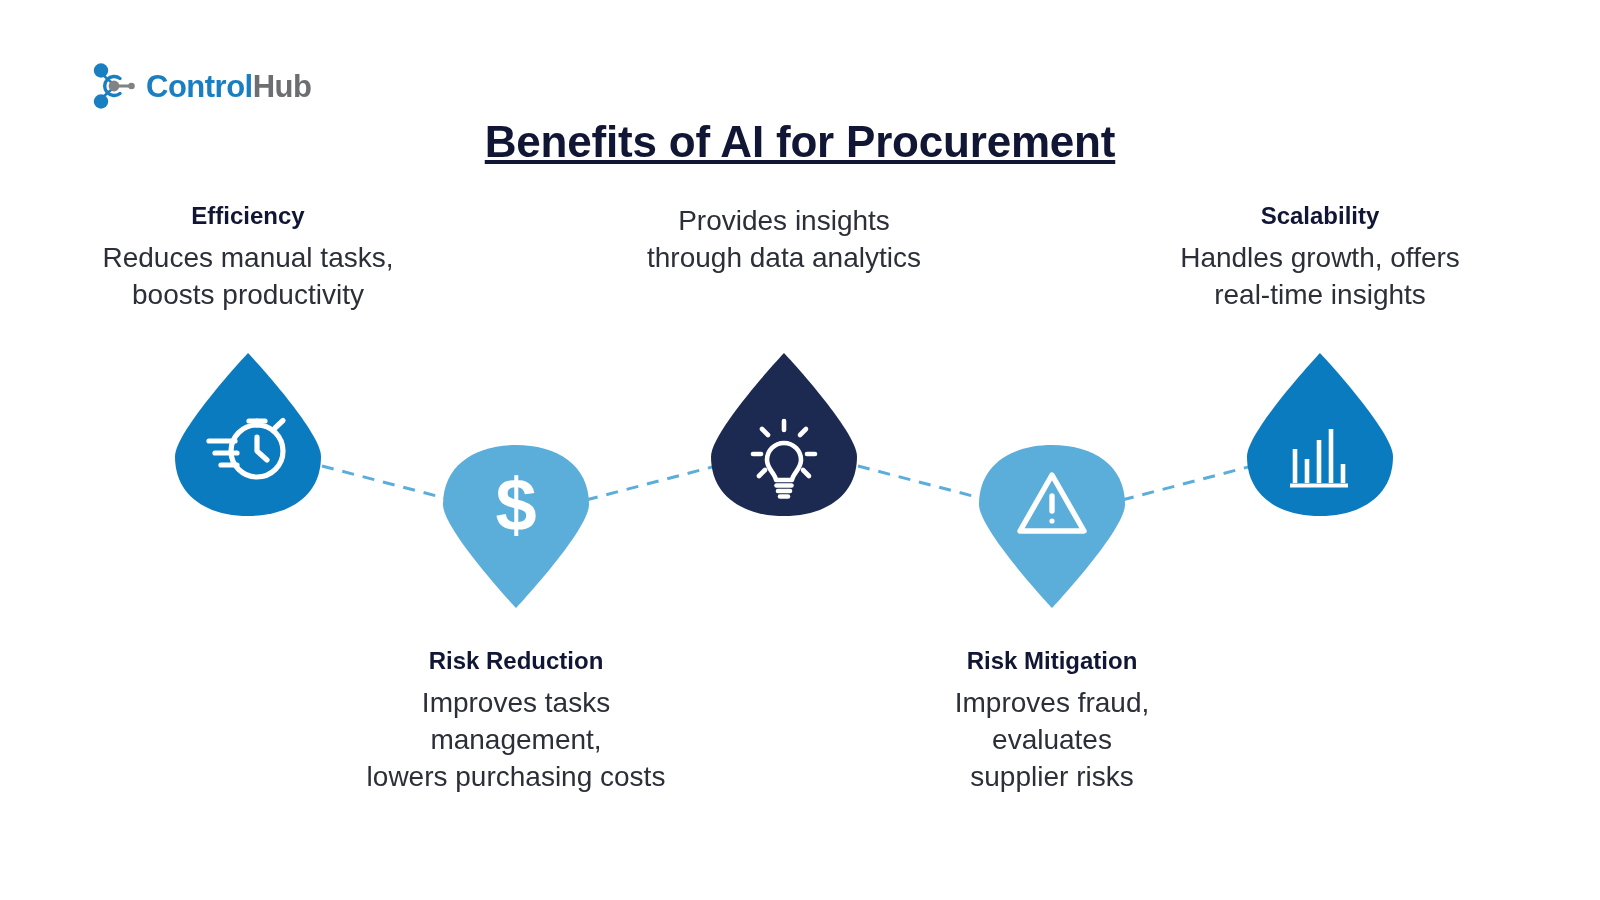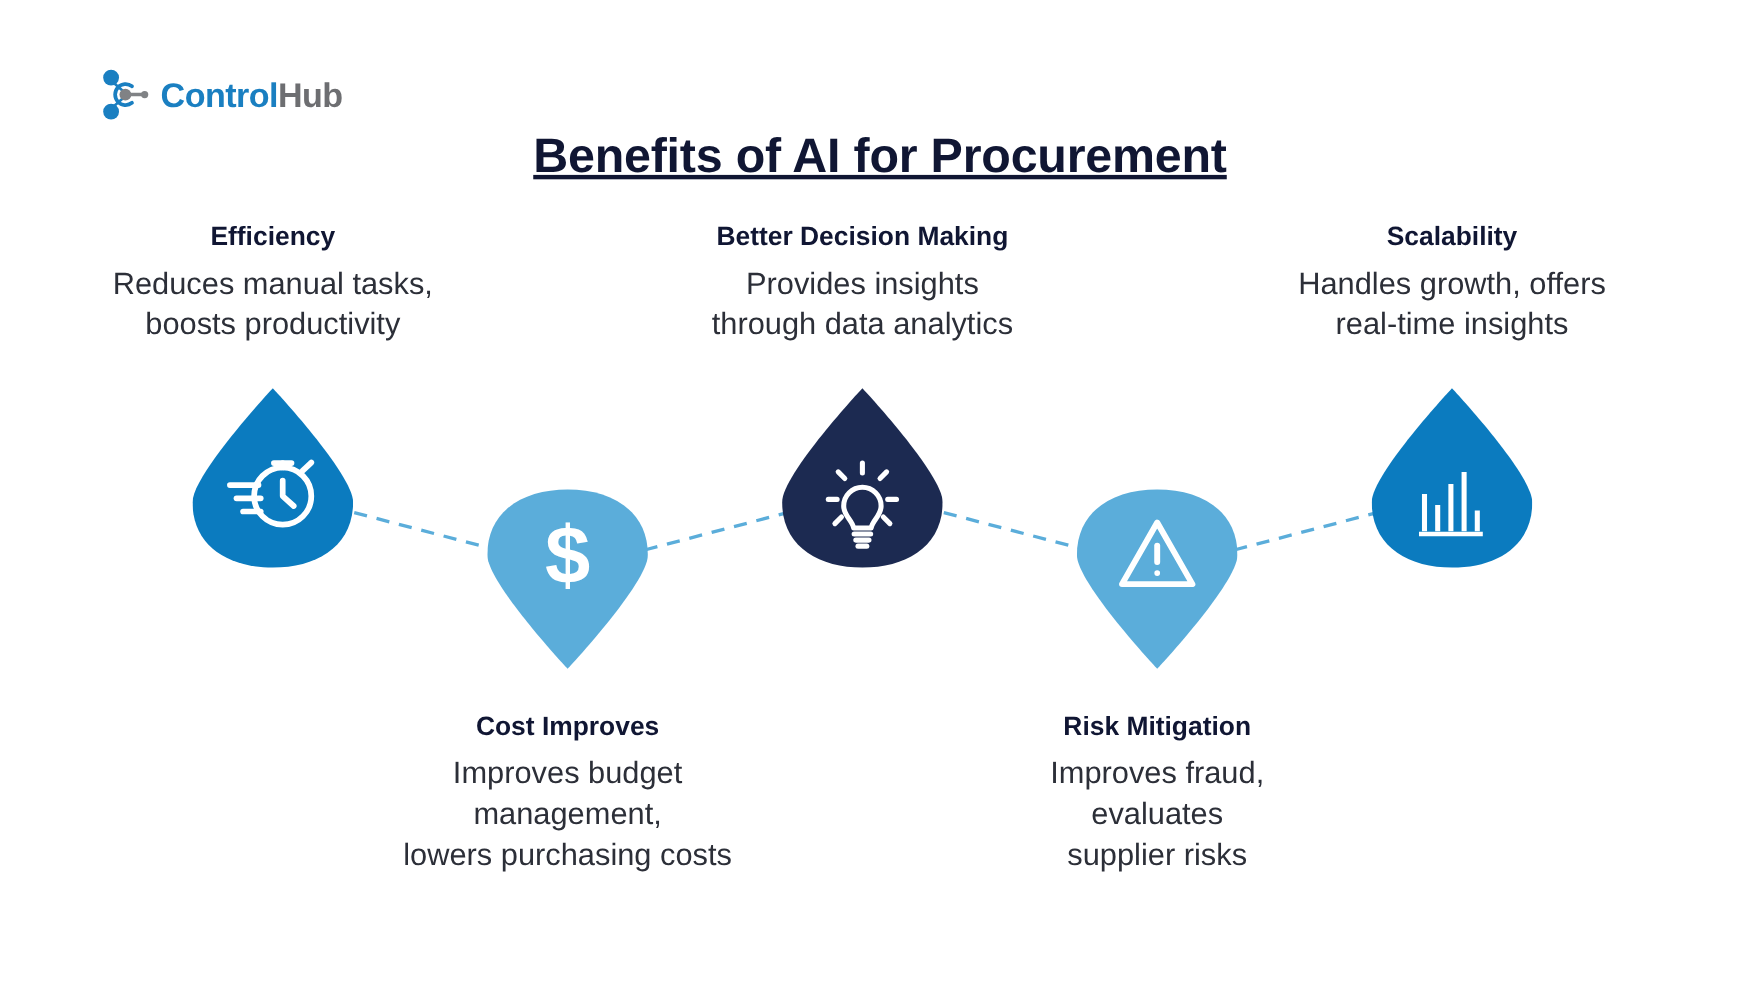--- a/index.html
+++ b/index.html
@@ -169,31 +169,30 @@
   <div class="node down n-cost">
     <div class="pin-wrap">
       <svg class="pin-svg" viewBox="0 0 146 167" xmlns="http://www.w3.org/2000/svg">
         <path d="M73 165 C73 165 146 87 146 61.5 C146 21.5 113.3 2 73 2 C32.7 2 0 21.5 0 61.5 C0 87 73 165 73 165 Z" fill="#5BADDA"></path>
         <g transform="translate(73,63)">
           <text x="0" y="24" text-anchor="middle" fill="#ffffff" font-family="Liberation Sans, sans-serif" font-size="74" font-weight="700">$</text>
         </g>
       </svg>
     </div>
     <div class="text-block">
-      <div class="node-title">Cost Improves</div>
-      <div class="node-desc">
-        <span>Improves budget management,</span><br>
+      <div class="node-title">Risk Reduction</div>
+      <div class="node-desc">
+        <span>Improves tasks management,</span><br>
         <span>lowers purchasing costs</span>
       </div>
     </div>
   </div>
 
   <div class="node up n-decision">
     <div class="text-block">
-      <div class="node-title">Better Decision Making</div>
       <div class="node-desc">
         <span>Provides insights</span><br>
         <span>through data analytics</span>
       </div>
     </div>
     <div class="pin-wrap">
       <svg class="pin-svg" viewBox="0 0 146 167" xmlns="http://www.w3.org/2000/svg">
         <path d="M73 2 C73 2 146 80 146 105.5 C146 145.5 113.3 165 73 165 C32.7 165 0 145.5 0 105.5 C0 80 73 2 73 2 Z" fill="#1C2A51"></path>
         <g transform="translate(73,100)" fill="none" stroke="#ffffff" stroke-width="4.6" stroke-linecap="round" stroke-linejoin="round">
           <path d="M-17 9 A17 17 0 1 1 17 9 C17 18 9 22 8 29 L-8 29 C-9 22 -17 18 -17 9 Z"></path>

